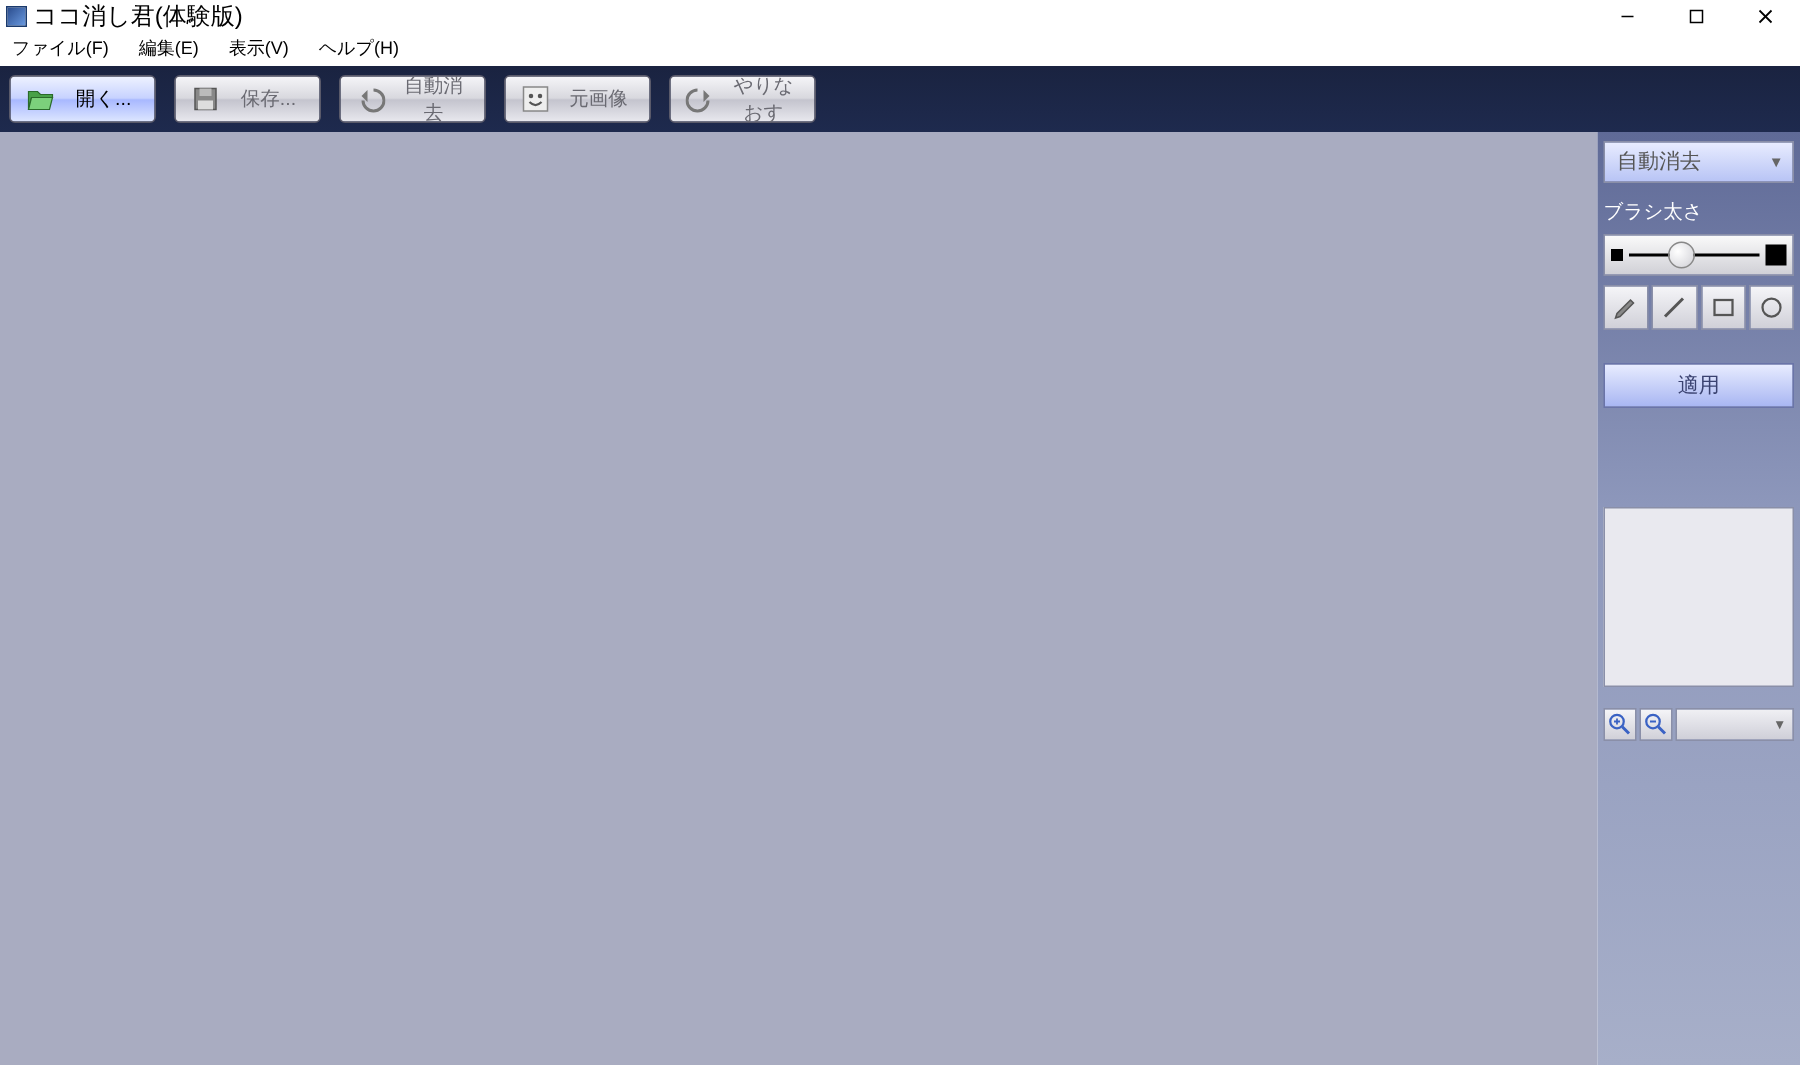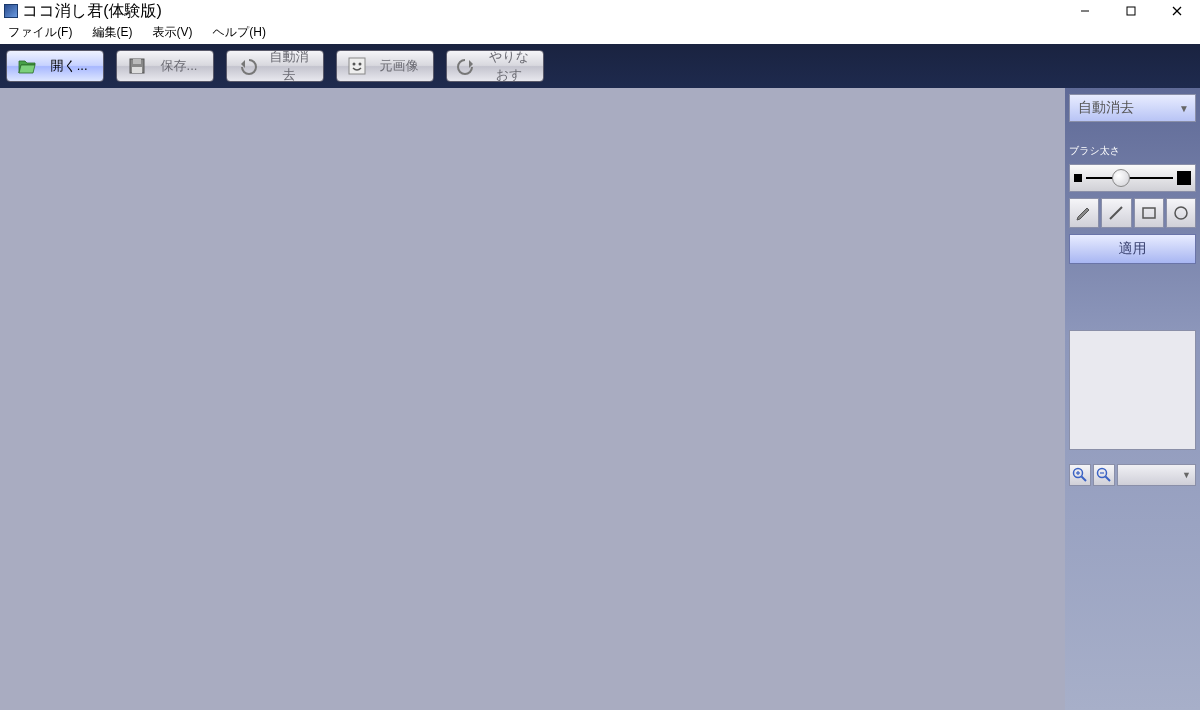--- a/index.html
+++ b/index.html
@@ -28,33 +28,33 @@
     .tb-icon svg { width:20px; height:20px; }
 
     
     .main { display:flex; height: calc(710px - 22px - 22px - 44px); }
     .canvas { flex:1; background:#a9acc1; }
     .sidepanel { width:135px; background: linear-gradient(#5f6a97,#8d97bb 40%,#a7afc9); padding:6px 4px; display:flex; flex-direction:column; gap:6px; }
 
     .sp-select { height:28px; border:1px solid #8a8fa8; background: linear-gradient(#e8ecff,#b8c4f5); font-size:14px; color:#555; display:flex; align-items:center; justify-content:space-between; padding: 0 6px 0 8px; }
     .sp-select .chev { font-size:10px; color:#666; }
 
-    .sp-label { font-size:10px; color:#fff; margin-top:16px; }
+    .sp-label { font-size:13px; color:#fff; margin-top:4px; }
 
     .brush-size { height:28px; background: linear-gradient(#fafafa,#d0d0d6); border:1px solid #8a8fa8; display:flex; align-items:center; padding:0 4px; gap:4px; }
     .brush-small { width:8px; height:8px; background:#000; }
     .brush-large { width:14px; height:14px; background:#000; }
     .brush-track { flex:1; height:2px; background:#000; position:relative; }
     .brush-thumb { position:absolute; top:-8px; left:30%; width:18px; height:18px; border-radius:50%; background: radial-gradient(circle at 35% 35%, #fff, #cfcfd5); border:1px solid #888; }
 
     .tool-row { display:flex; gap:2px; }
     .tool-btn { flex:1; height:30px; background: linear-gradient(#f5f5f8,#d0d0d8); border:1px solid #8a8fa8; display:flex; align-items:center; justify-content:center; }
     .tool-btn svg { width:18px; height:18px; }
 
-    .apply-btn { margin-top:0; height:30px; border:1px solid #6a74a8; background: linear-gradient(#e8ecff,#a8b6f2); color:#3a4270; font-size:14px; display:flex; align-items:center; justify-content:center; }
+    .apply-btn { margin-top:16px; height:30px; border:1px solid #6a74a8; background: linear-gradient(#e8ecff,#a8b6f2); color:#3a4270; font-size:14px; display:flex; align-items:center; justify-content:center; }
 
     .preview { margin-top:60px; height:120px; border:1px solid #8a8fa8; background:#e9e9ef; }
 
     .zoom-row { margin-top:8px; display:flex; gap:2px; align-items:center; }
     .zoom-btn { width:22px; height:22px; background: linear-gradient(#f5f5f8,#d0d0d8); border:1px solid #8a8fa8; display:flex; align-items:center; justify-content:center; }
     .zoom-btn svg { width:16px; height:16px; }
     .zoom-select { flex:1; height:22px; background: linear-gradient(#f0f0f4,#cfcfd8); border:1px solid #8a8fa8; display:flex; align-items:center; justify-content:flex-end; padding-right:4px; }
     .zoom-select .chev { font-size:9px; color:#666; }
   </style>
 </head>

